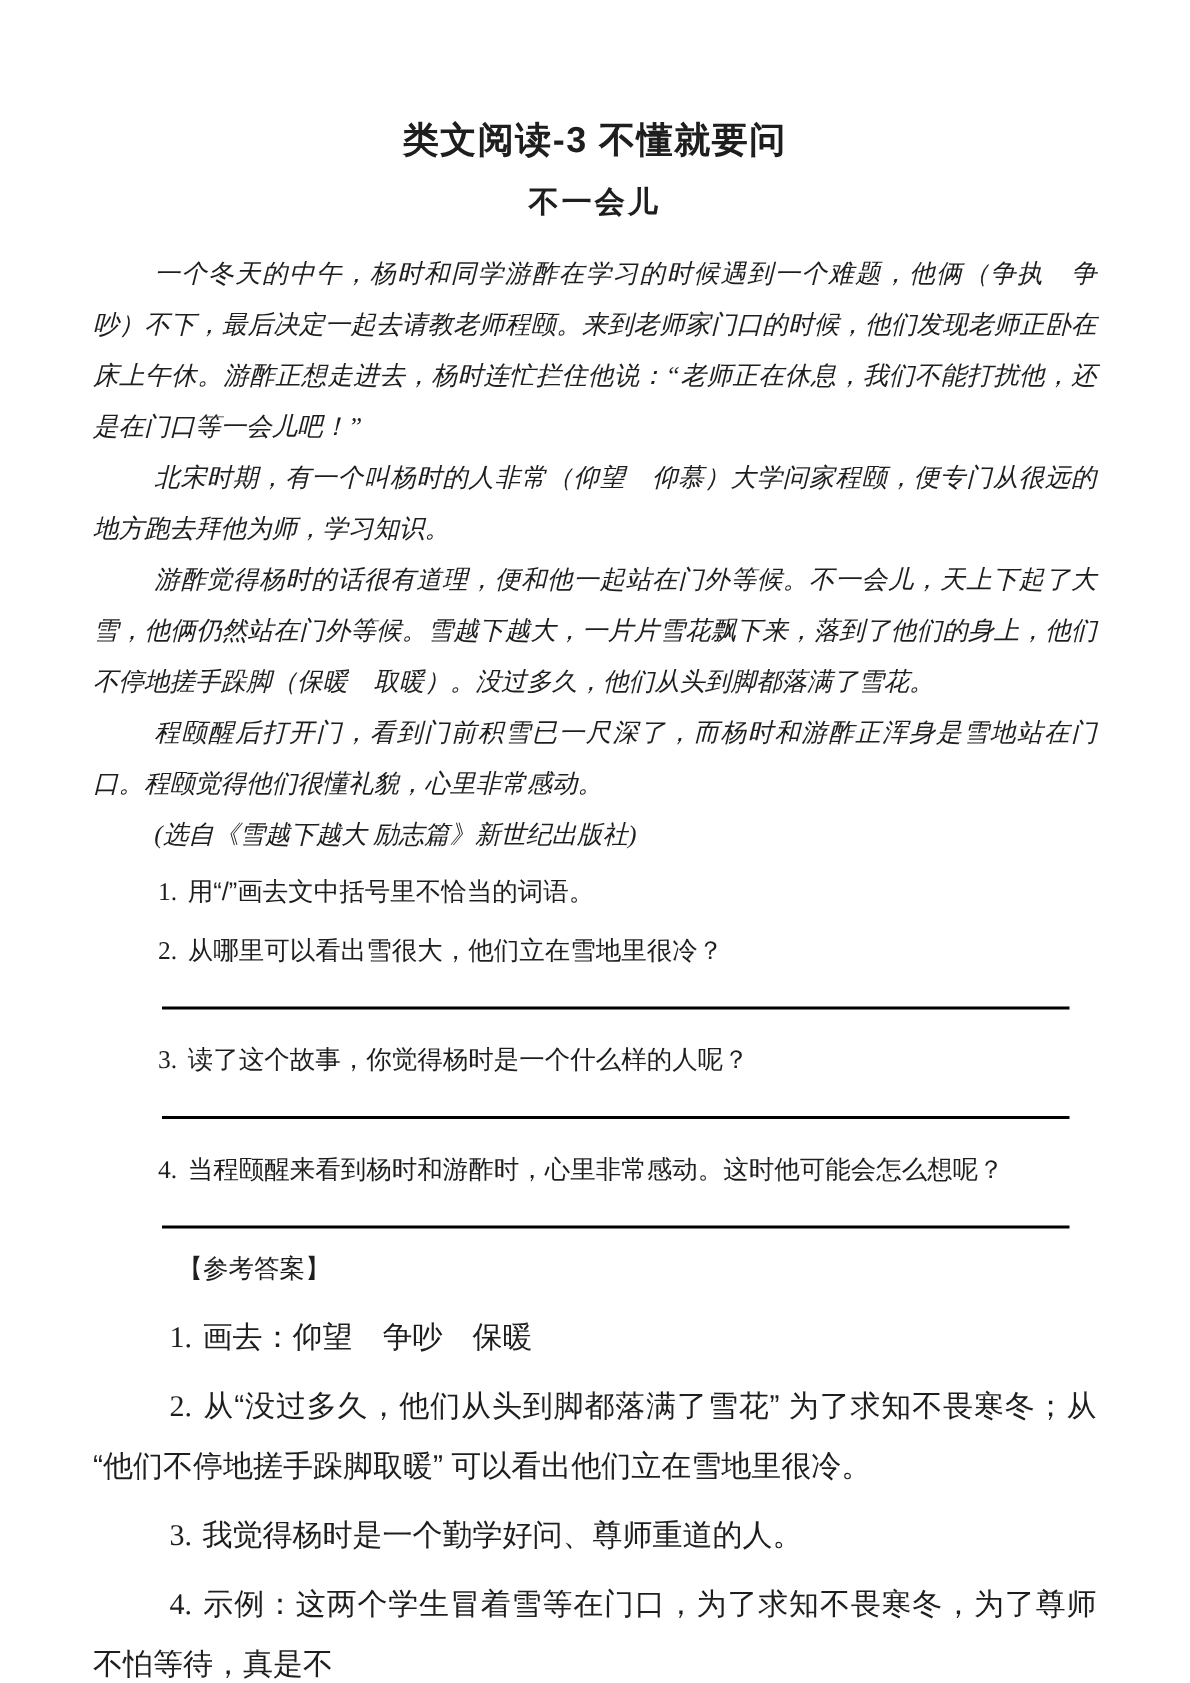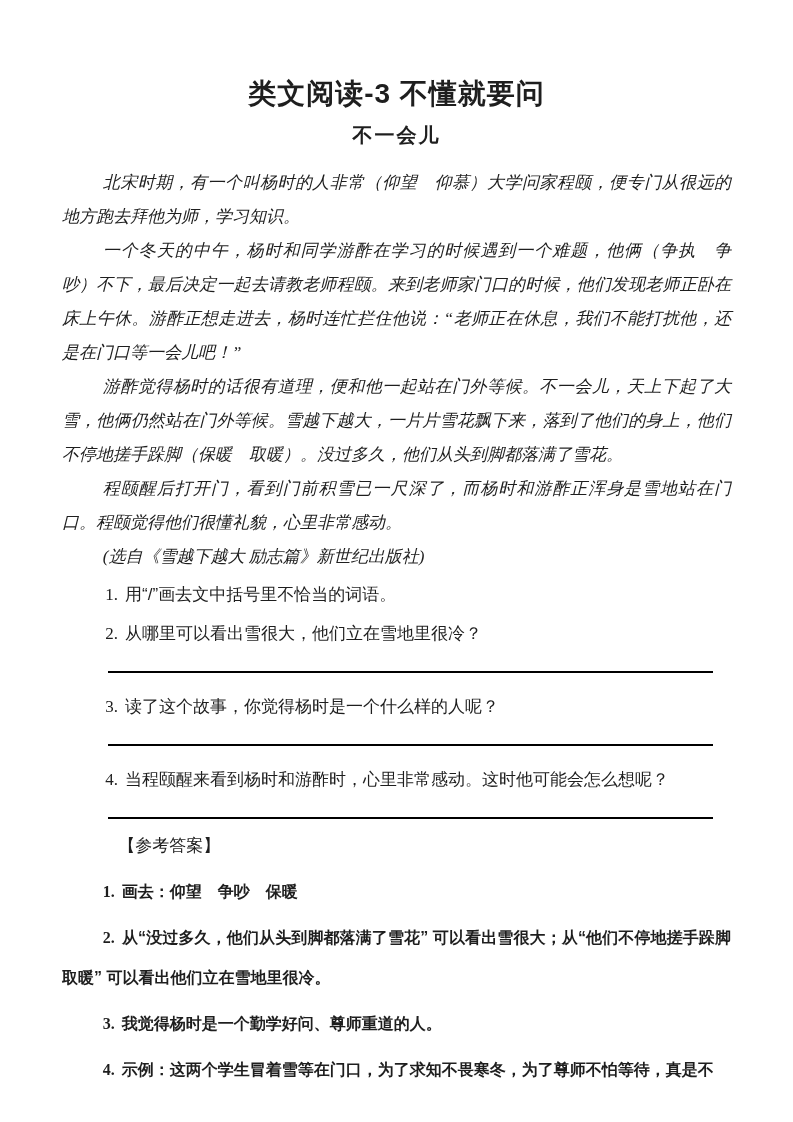--- a/index.html
+++ b/index.html
@@ -11,21 +11,21 @@
     overflow: hidden;
     font-family: "Liberation Sans", sans-serif;
   }
   .page {
     width: 793px; height: 1122px;
     padding: 80px 62px 0 62px;
   }
   .doc-title {
     font-family: "Liberation Sans", sans-serif;
     font-weight: 700;
-    font-size: 28px; line-height: 27px;
+    font-size: 24px; line-height: 27px;
     text-align: center;
     letter-spacing: 1px;
     margin: 0 0 15px 0;
   }
   .doc-subtitle {
     font-family: "Liberation Sans", sans-serif;
     font-weight: 700;
     font-size: 20px; line-height: 27px;
     text-align: center;
     letter-spacing: 2px;
@@ -63,43 +63,42 @@
   }
   .answers { margin-top: 14px; }
   .answers-header {
     font-family: "Liberation Sans", sans-serif;
     font-size: 17px; line-height: 26px;
     text-indent: 2.55em;
     margin: 13px;
   }
   .answer-item {
     font-family: "Liberation Sans", sans-serif;
-    font-size: 16px; line-height: 40px;
+    font-size: 20px; line-height: 40px;
     text-indent: 2.55em;
     text-align: justify;
     margin: 6px 0 0 0;
-    font-weight: bold;
   }
   .num {
     font-family: "Liberation Serif", serif;
     font-style: normal;
     padding-right: 7px;
   }
 </style>
 </head>
 <body>
 
 <div class="page">
 
   <h1 class="doc-title">类文阅读-3 不懂就要问</h1>
   <h2 class="doc-subtitle">不一会儿</h2>
 
   <div class="story">
+    <p>一个冬天的中午，杨时和同学游酢在学习的时候遇到一个难题，他俩（争执　争吵）不下，最后决定一起去请教老师程颐。来到老师家门口的时候，他们发现老师正卧在床上午休。游酢正想走进去，杨时连忙拦住他说：“老师正在休息，我们不能打扰他，还是在门口等一会儿吧！”</p>
     <p>北宋时期，有一个叫杨时的人非常（仰望　仰慕）大学问家程颐，便专门从很远的地方跑去拜他为师，学习知识。</p>
-    <p>一个冬天的中午，杨时和同学游酢在学习的时候遇到一个难题，他俩（争执　争吵）不下，最后决定一起去请教老师程颐。来到老师家门口的时候，他们发现老师正卧在床上午休。游酢正想走进去，杨时连忙拦住他说：“老师正在休息，我们不能打扰他，还是在门口等一会儿吧！”</p>
     <p>游酢觉得杨时的话很有道理，便和他一起站在门外等候。不一会儿，天上下起了大雪，他俩仍然站在门外等候。雪越下越大，一片片雪花飘下来，落到了他们的身上，他们不停地搓手跺脚（保暖　取暖）。没过多久，他们从头到脚都落满了雪花。</p>
     <p>程颐醒后打开门，看到门前积雪已一尺深了，而杨时和游酢正浑身是雪地站在门口。程颐觉得他们很懂礼貌，心里非常感动。</p>
     <p class="attribution">(选自《雪越下越大 励志篇》新世纪出版社)</p>
   </div>
 
   <div class="questions">
     <div class="question first">
       <span class="num">1.</span><span>用“/”画去文中括号里不恰当的词语。</span>
     </div>
     <div class="question">
@@ -115,21 +114,21 @@
     </div>
     <div class="answer-rule"></div>
   </div>
 
   <div class="answers">
     <p class="answers-header">【参考答案】</p>
     <div class="answer-item">
       <span class="num">1.</span><span>画去：仰望　争吵　保暖</span>
     </div>
     <div class="answer-item">
-      <span class="num">2.</span><span>从“没过多久，他们从头到脚都落满了雪花” 可以看出雪很大；从“他们不停地搓手跺脚取暖” 可以看出他们立在雪地里很冷。</span>
+      <span class="num">2.</span><span>从“没过多久，他们从头到脚都落满了雪花” 为了求知不畏寒冬；从“他们不停地搓手跺脚取暖” 可以看出他们立在雪地里很冷。</span>
     </div>
     <div class="answer-item">
       <span class="num">3.</span><span>我觉得杨时是一个勤学好问、尊师重道的人。</span>
     </div>
     <div class="answer-item">
       <span class="num">4.</span><span>示例：这两个学生冒着雪等在门口，为了求知不畏寒冬，为了尊师不怕等待，真是不</span>
     </div>
   </div>
 
 </div>

